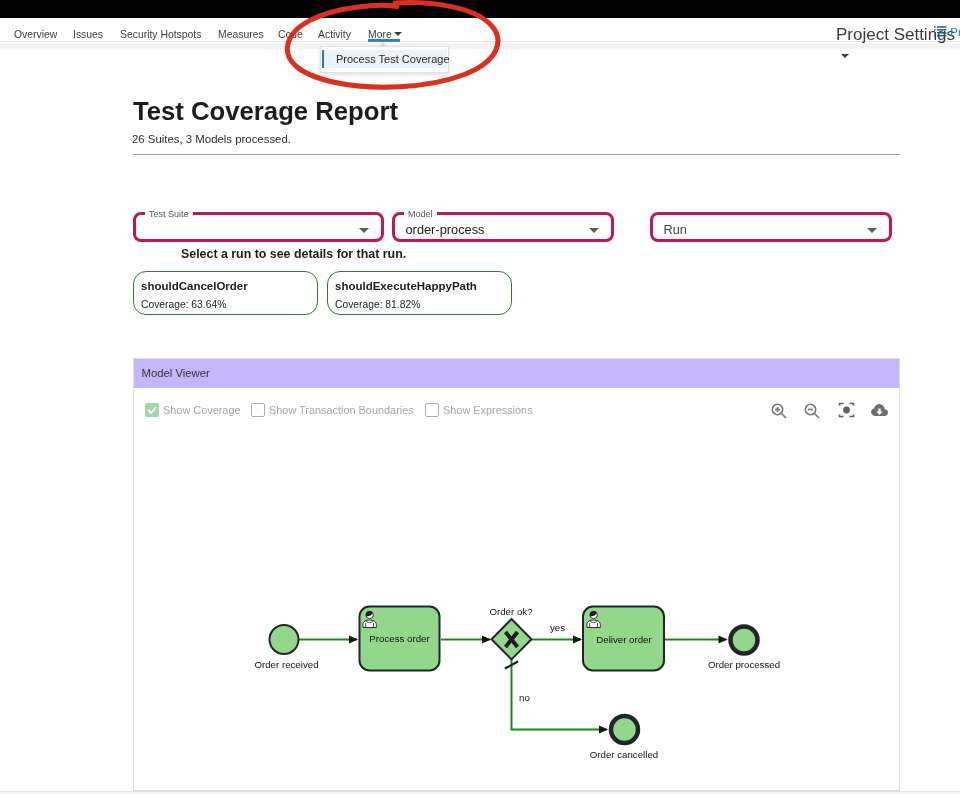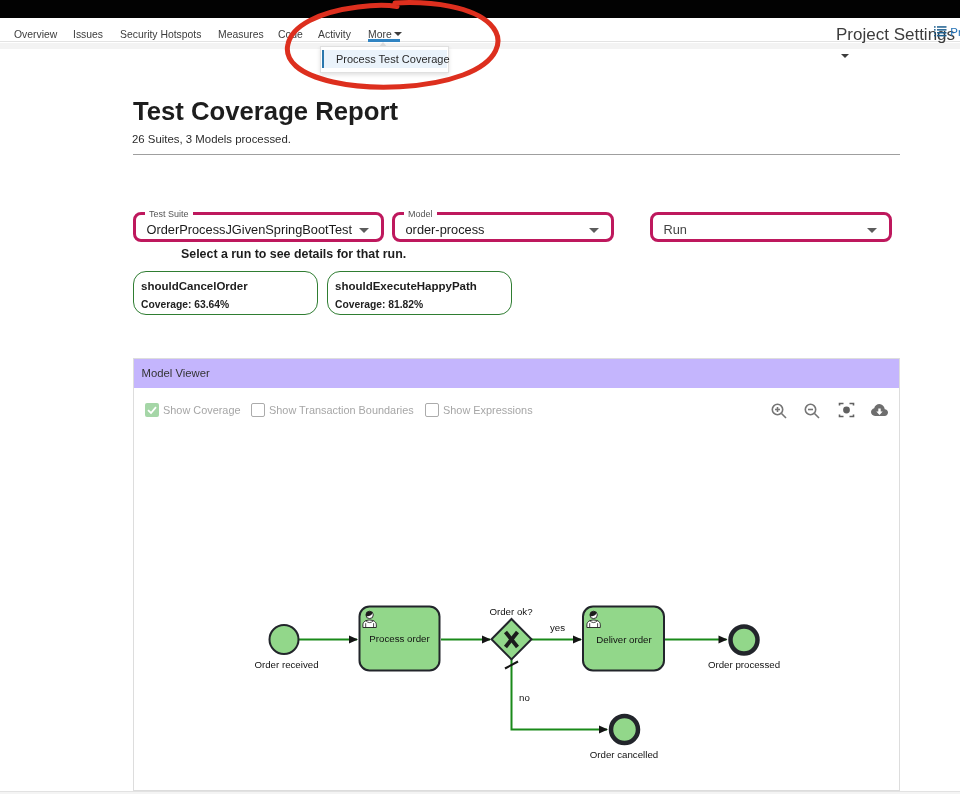--- a/index.html
+++ b/index.html
@@ -19,21 +19,21 @@
   h1 { position:absolute; left:133px; top:97px; font-size:25.7px; color:#1d1d1d; letter-spacing:0; }
   #subtitle { left:132px; top:133px; font-size:11.4px; color:#2b2b2b; }
   #hr1 { left:133px; top:154px; width:767px; height:1px; background:#9f9f9f; }
   .sel { position:absolute; top:181px; height:30px; border:3px solid #be185d; border-radius:8px; background:#fff;margin-top:31px; }
   .sel .lbl { position:absolute; top:-6px; left:9px; background:#fff; padding:0 4px; font-size:9px; color:#555; }
   .sel .val { position:absolute; left:10.5px; top:7px; font-size:12.8px; color:#1b1b1b; white-space:nowrap; }
   .sel .arr { position:absolute; right:12px; top:13px; width:0; height:0; border-left:5px solid transparent; border-right:5px solid transparent; border-top:5px solid #5c5c5c; }
   #selrun { left:133px; top:247px; font-size:12.4px; font-weight:bold; color:#1d1d1d;margin-left:48px; }
   .card { position:absolute; top:271px; height:44px; width:185px; border:1px solid #2f7d32; border-radius:13px; background:#fff; padding:8px 7px; }
   .card .t { font-size:11.5px; font-weight:bold; color:#1d1d1d; }
-  .card .c { font-size:10.3px; color:#222; margin-top:7px;font-weight:bold; }
+  .card .c { font-size:10.3px; color:#222; margin-top:7px; }
   #panel { left:133px; top:358px; width:767px; height:433px; border:1px solid #ddd; background:#fff; }
   #phead { position:absolute; left:0; top:0; width:765px; height:29px; background:#c4b5fd; font-size:11.3px; color:#333; line-height:29px; padding-left:7.5px; }
   .cb { position:absolute; top:403px; width:14px; height:14px; border-radius:2px; }
   .cb.off { border:1px solid #ababab; background:#fff; }
   .cblbl { position:absolute; top:404px; font-size:10.9px; color:#a6a6a6; }
 </style>
 </head>
 <body>
 <div class="abs" id="topbar"></div>
 <div class="abs" id="navbar"></div>
@@ -63,21 +63,20 @@
 <div class="abs" id="dropdown">
     <div id="dropitem">Process Test Coverage</div>
   </div>
 
 <h1>Test Coverage Report</h1>
 <div class="abs" id="subtitle">26 Suites, 3 Models processed.</div>
 <div class="abs" id="hr1"></div>
 
 <div class="sel" style="left:133px; width:251px;">
   <span class="lbl">Test Suite</span>
-    <span class="val">OrderProcessJGivenSpringBootTest</span>
     <span class="arr"></span>
 </div>
 <div class="sel" style="left:392px; width:222px;">
   <span class="lbl">Model</span>
     <span class="val">order-process</span>
     <span class="arr"></span>
 </div>
 <div class="sel" style="left:650px; width:242px;">
   <span class="val" style="color:#444">Run</span>
     <span class="arr"></span>

